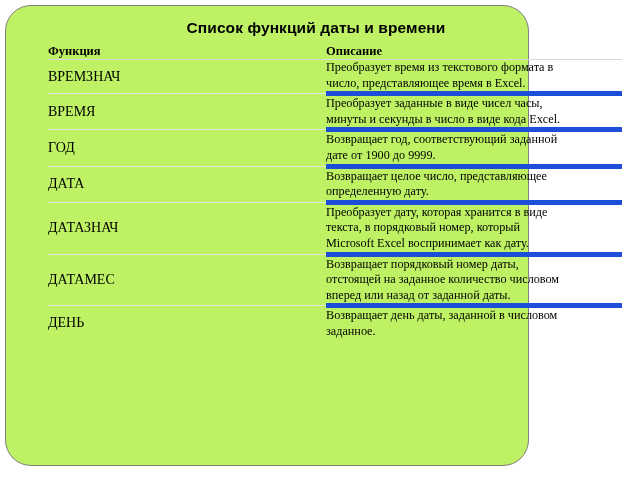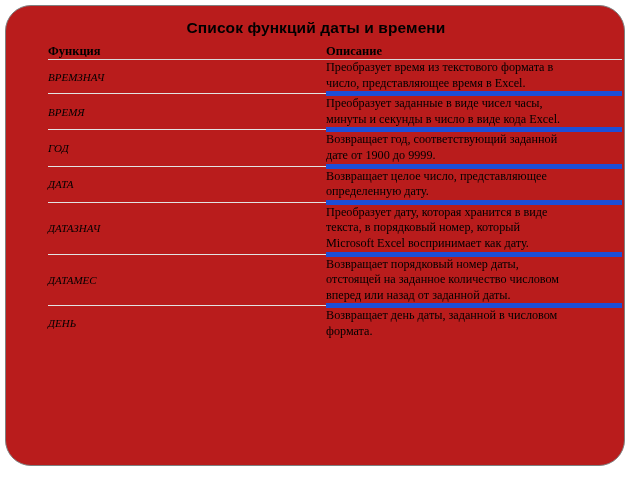--- a/index.html
+++ b/index.html
@@ -14,26 +14,26 @@
     font-family: "Liberation Serif", "DejaVu Serif", serif;
     color: #000000;
     overflow: hidden;
   }
 
   
   #slide-frame {
     position: absolute;
     left: 5px;
     top: 5px;
-    width: 620px;
+    width: 524px;
     height: 461px;
     box-sizing: border-box;
     border: 1px solid #7f7f7f;
     border-radius: 26px;
-    background: #b91c1c;
+    background: #bef264;
   }
 
   
   #slide-title {
     position: absolute;
     left: 0;
     top: 13px;
     width: 620px;
     text-align: center;
     font-family: "Liberation Sans", "DejaVu Sans", sans-serif;
@@ -70,28 +70,27 @@
     font-size: 12.5px;
     line-height: 15px;
     padding-bottom: 3px;
     border-bottom: 1px solid #d9d9d9;
   }
   .hdr-cell.fn   { padding-left: 2px; }
   .hdr-cell.desc { padding-left: 8px; }
 
   
   .fn-cell {
-    font-size: 11px;
+    font-size: 14px;
     line-height: 16px;
     padding-left: 2px;
     padding-top: 6px;
     padding-bottom: 6px;
     border-bottom: 1px solid #e3e3e3;
     white-space: nowrap;
-    font-style: italic;
   }
   .desc-cell {
     font-size: 12.2px;
     line-height: 15.6px;
     padding-left: 8px;
     padding-top: 6px;
     padding-bottom: 6px;
     padding-right: 4px;
     border-bottom: 5px solid #1d4ed8;
   }
@@ -161,19 +160,19 @@
           <td class="desc-cell">
             <span class="desc-line">Возвращает порядковый номер даты,</span>
             <span class="desc-line">отстоящей на заданное количество числовом</span>
             <span class="desc-line">вперед или назад от заданной даты.</span>
           </td>
         </tr>
         <tr class="row">
           <td class="fn-cell">ДЕНЬ</td>
           <td class="desc-cell">
             <span class="desc-line">Возвращает день даты, заданной в числовом</span>
-            <span class="desc-line">формата.</span>
+            <span class="desc-line">заданное.</span>
           </td>
         </tr>
       </tbody>
   </table>
 
 </div>
 
 </body></html>

